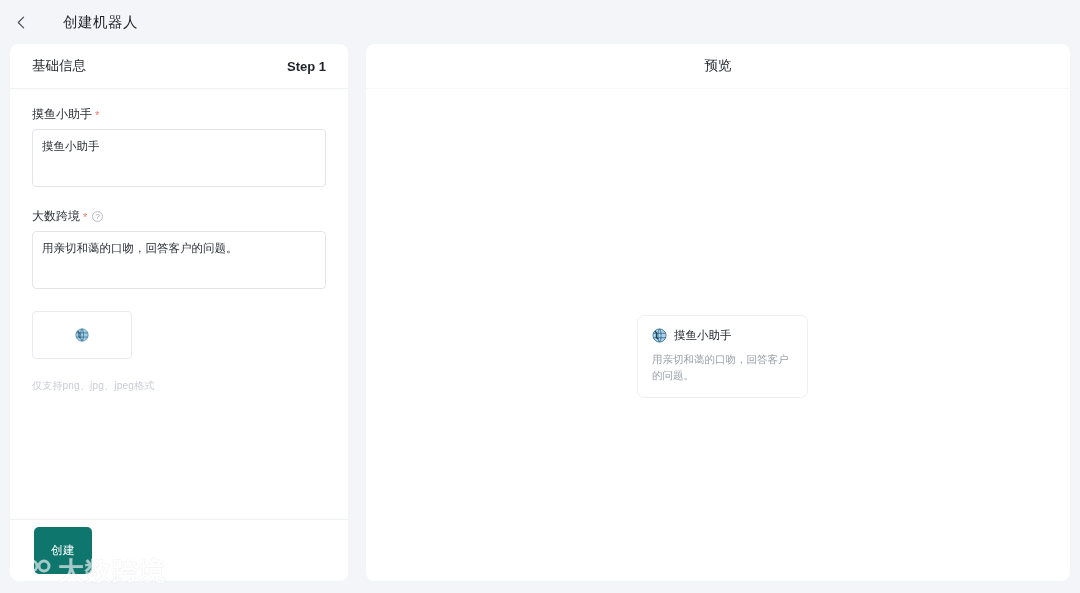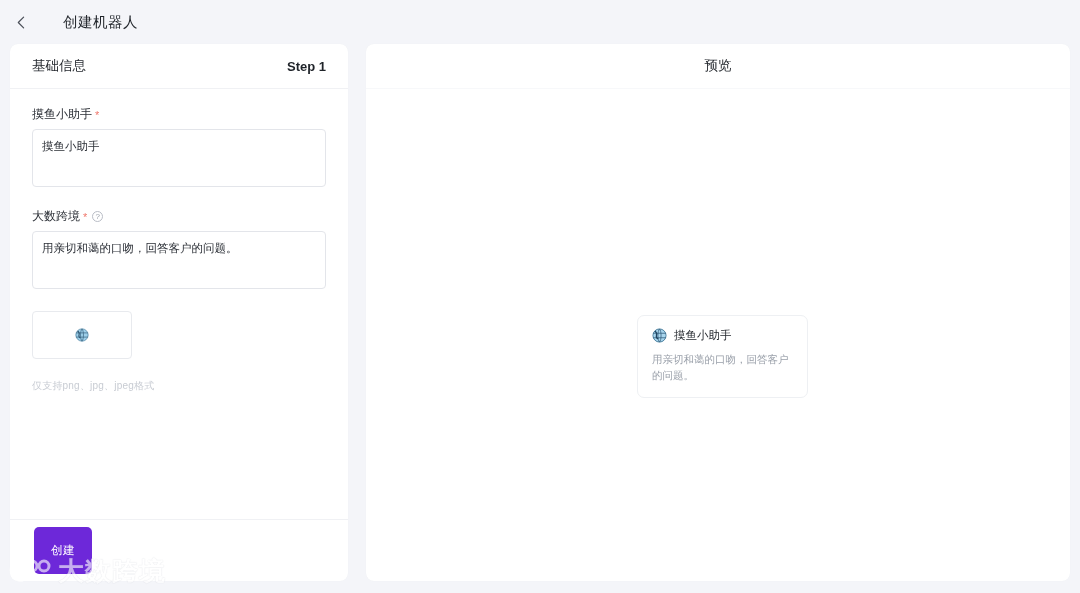--- a/index.html
+++ b/index.html
@@ -170,21 +170,21 @@
   
   .card-footer {
     height: 62px;
     flex: 0 0 62px;
     border-top: 1px solid #f0f1f4;
     display: flex;
     align-items: center;
     padding-left: 24px;
   }
   .create-btn {
-    background: #6d28d9;
+    background: #0f766e;
     color: #ffffff;
     font-size: 11.5px;
     border: none;
     border-radius: 5px;
     padding: 16px 17px;
     cursor: pointer;
     font-family: "Liberation Sans", "DejaVu Sans", sans-serif;
     letter-spacing: .5px;
   }
 

